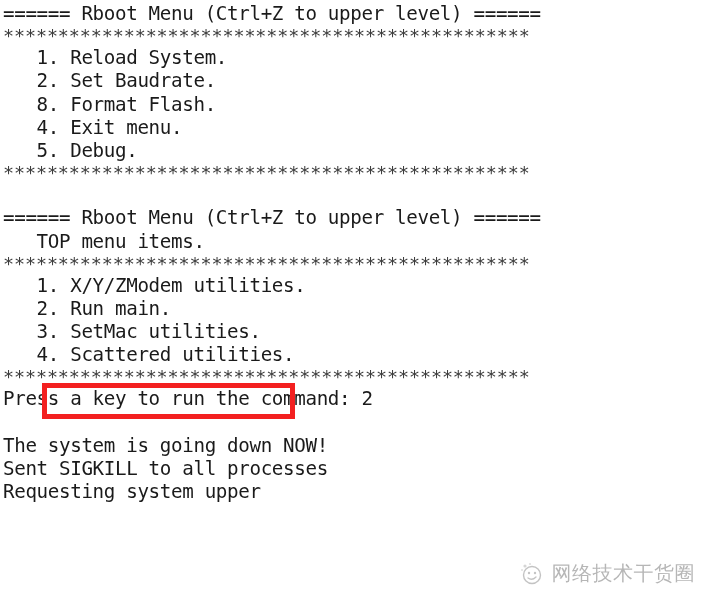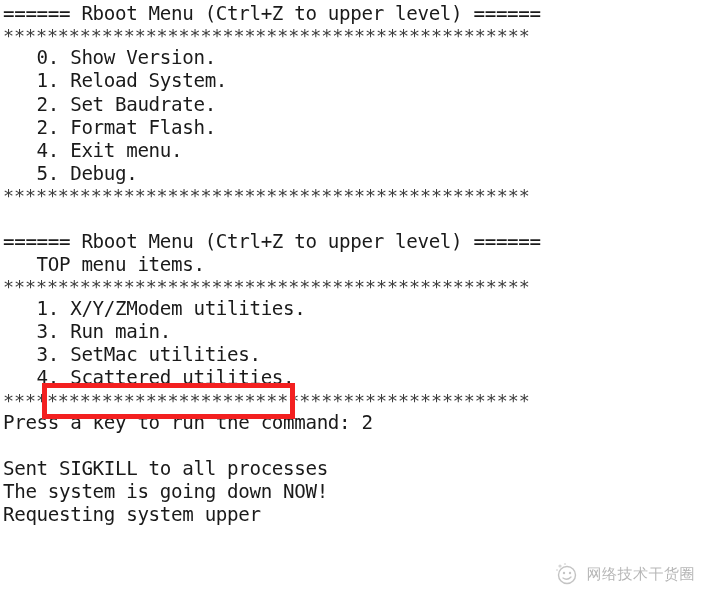--- a/index.html
+++ b/index.html
@@ -83,21 +83,21 @@
   }
   #watermark .wm-logo {
     width: 26px;
     height: 26px;
     position: relative;
     flex: 0 0 auto;
   }
   #watermark .wm-logo svg { display: block; }
   #watermark .wm-text {
     font-family: Liberation Sans, sans-serif;
-    font-size: 15px;
+    font-size: 20px;
     color: #4a4a4a;
     letter-spacing: 0.5px;
     white-space: nowrap;
   }
 
   
   #cursor-fragment {
     position: absolute;
     left: 3px;
     top: 590px;
@@ -111,40 +111,39 @@
   }
 </style>
 </head>
 <body>
 
 <div id="terminal">
 
   <div class="console-body">
     <div class="line">====== Rboot Menu (Ctrl+Z to upper level) ======</div>
     <div class="line sep rule-row">************************************************</div>
-    <div class="line">   0. Show Version.</div>
     <div class="line">   1. Reload System.</div>
     <div class="line">   2. Set Baudrate.</div>
-    <div class="line">   2. Format Flash.</div>
+    <div class="line">   8. Format Flash.</div>
     <div class="line">   4. Exit menu.</div>
     <div class="line">   5. Debug.</div>
     <div class="line sep rule-row">************************************************</div>
     <div class="line blank"> </div>
     <div class="line">====== Rboot Menu (Ctrl+Z to upper level) ======</div>
     <div class="line">   TOP menu items.</div>
     <div class="line sep rule-row">************************************************</div>
     <div class="line">   1. X/Y/ZModem utilities.</div>
-    <div class="line">   3. Run main.</div>
+    <div class="line">   2. Run main.</div>
     <div class="line">   3. SetMac utilities.</div>
     <div class="line">   4. Scattered utilities.</div>
     <div class="line sep rule-row">************************************************</div>
     <div class="line">Press a key to run the command: 2</div>
     <div class="line blank"> </div>
+    <div class="line">The system is going down NOW!</div>
     <div class="line">Sent SIGKILL to all processes</div>
-    <div class="line">The system is going down NOW!</div>
     <div class="line">Requesting system upper</div>
   </div>
 
   <div id="cursor-fragment">_</div>
 
   <div id="highlight-box"></div>
 
   <div id="watermark">
     <span class="wm-logo">
       <svg width="26" height="26" viewBox="0 0 26 26" aria-hidden="true">

